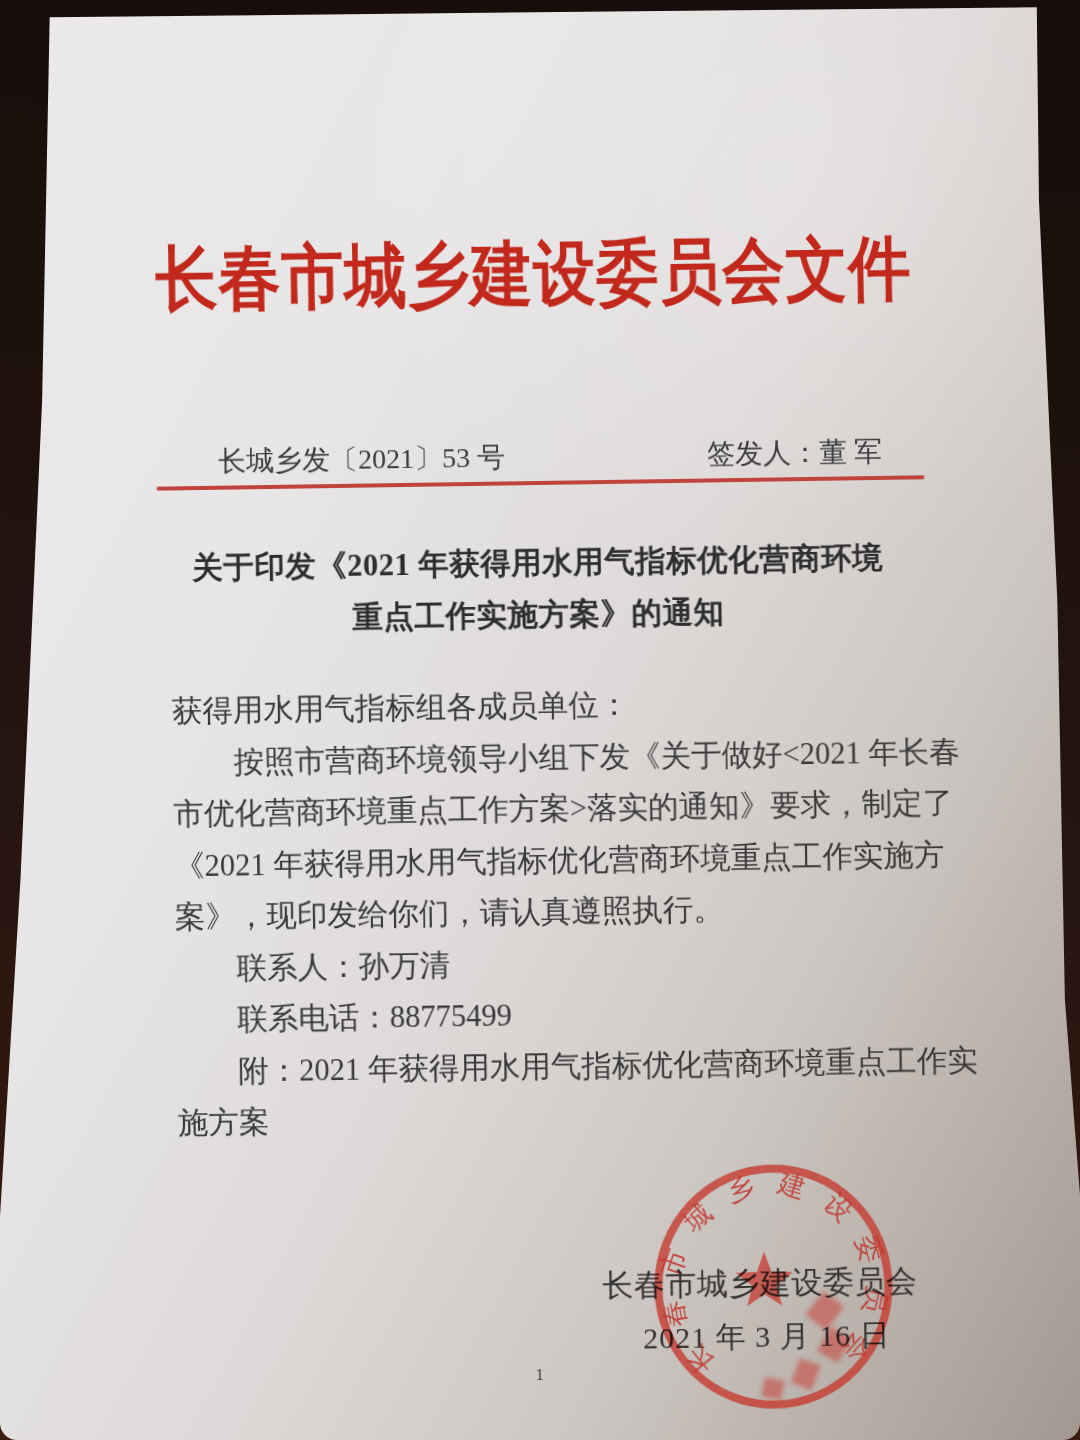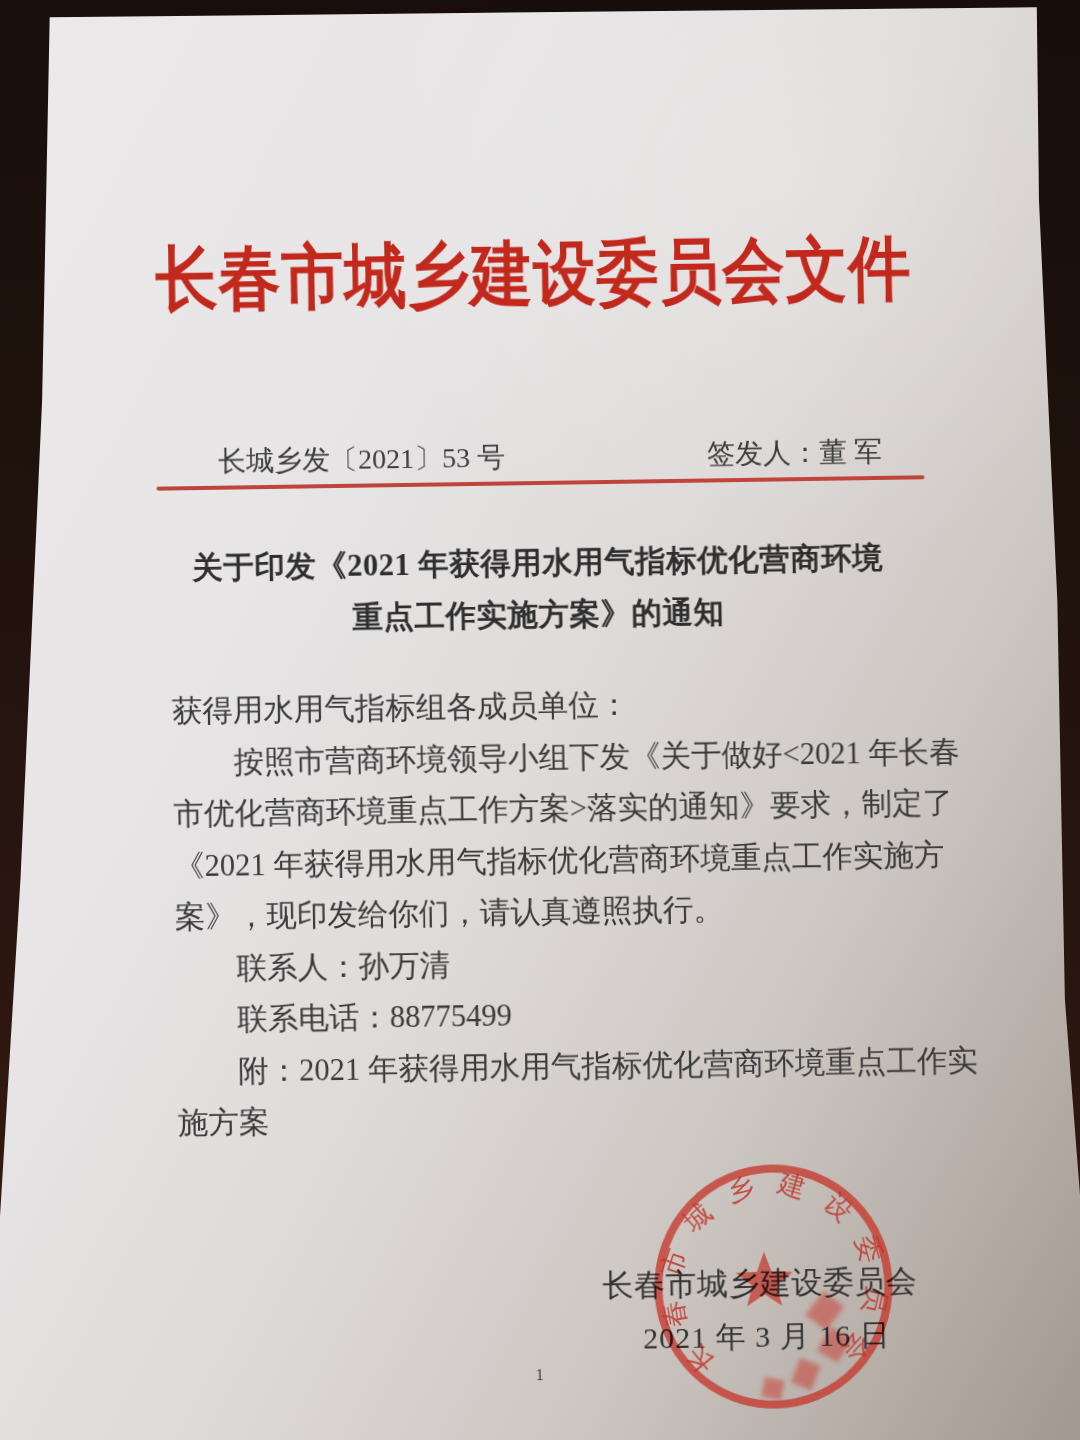--- a/index.html
+++ b/index.html
@@ -7,20 +7,21 @@
     background:linear-gradient(185deg,#170d0a 0%,#1f120d 35%,#271510 60%,#33190f 85%,#3e1d12 100%);
     font-family:"Liberation Serif","DejaVu Serif",serif;
     position:relative;
   }
   .paper{
     position:absolute;inset:0;
     clip-path:polygon(4.6% 1.2%,96% 0.5%,96.2% 13.9%,97.9% 41.7%,98.6% 69.4%,100% 83%,100% 100%,0% 100%,0% 84.5%,1.9% 61%,3.9% 27.8%);
     background:
       radial-gradient(60% 40% at 72% 12%, rgba(255,255,255,0.20), rgba(255,255,255,0) 70%),
       linear-gradient(118deg,#ebe9ea 0%,#e7e5e6 30%,#dedad9 52%,#cdc7c3 72%,#b2a9a2 90%,#a2988f 100%);
+    border-radius: 17px;
   }
   .sheet-content{
     position:absolute;inset:0;
     transform:rotate(-0.85deg);
     transform-origin:540px 720px;
     color:#383838;
     filter:blur(0.3px);
   }
   .red-header{
     position:absolute;top:232px;left:0;width:1080px;

